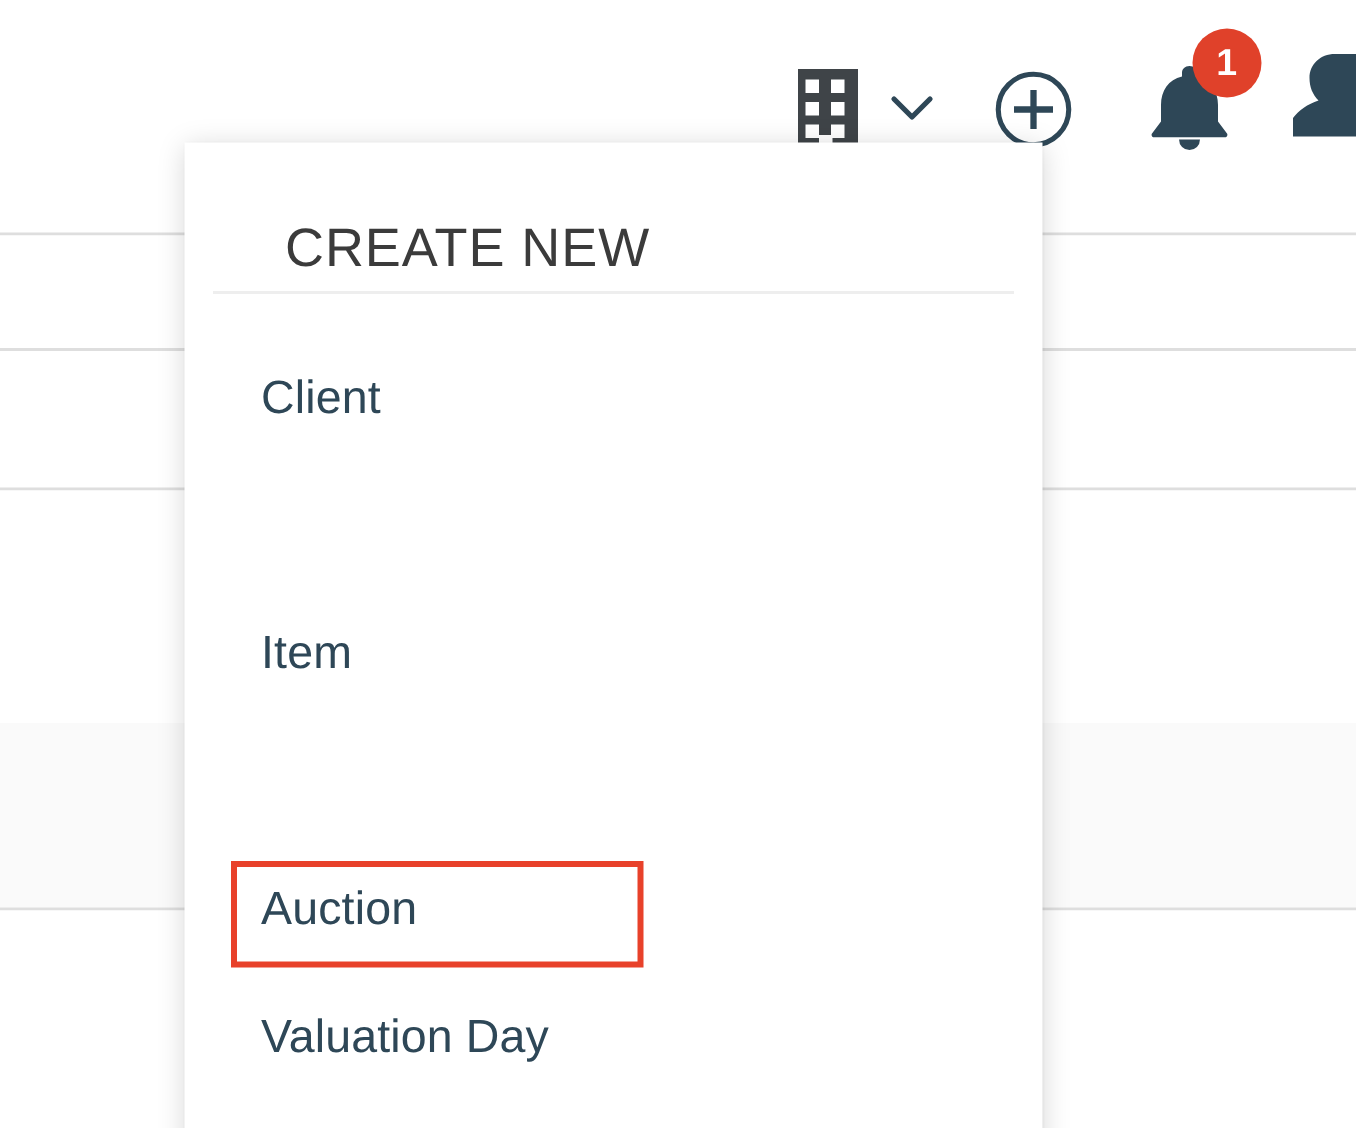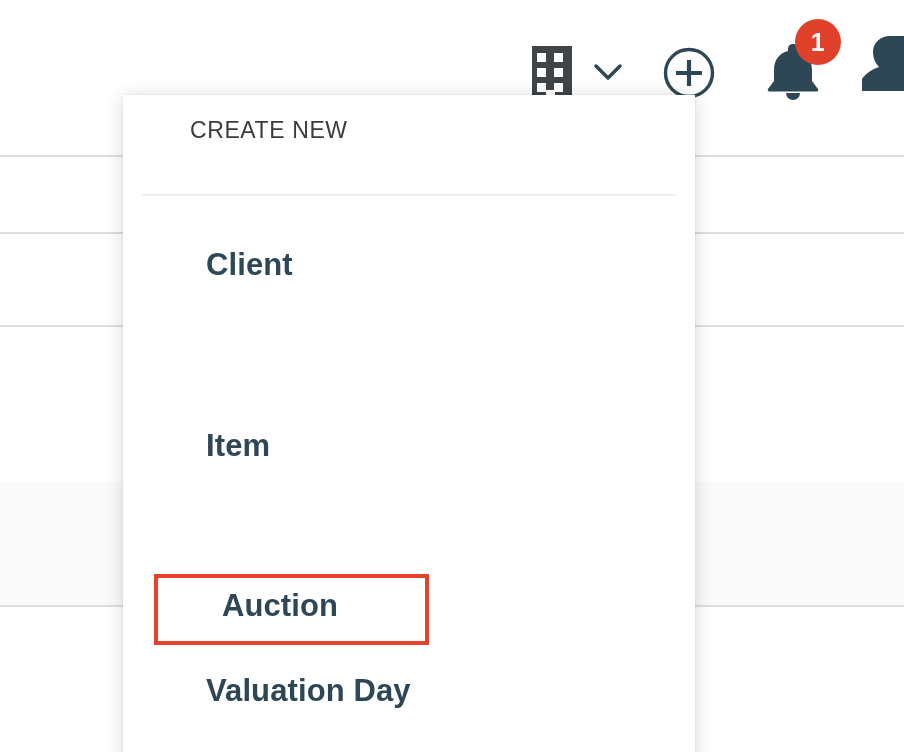--- a/index.html
+++ b/index.html
@@ -119,50 +119,50 @@
     top: 95px;
     width: 572px;
     height: 680px;
     background: #ffffff;
     box-shadow: 0 3px 18px rgba(0,0,0,0.17), 0 0 2px rgba(0,0,0,0.09);
     box-sizing: border-box;
   }
   #dropdown-title {
     position: absolute;
     left: 67px;
-    top: 22px;
-    font-size: 23px;
+    top: 49px;
+    font-size: 36px;
     font-weight: 400;
     color: #3b3b3b;
     letter-spacing: 0.6px;
     white-space: nowrap;
   }
   #dropdown-divider {
     position: absolute;
     left: 19px;
     top: 99px;
     width: 534px;
     height: 2px;
     background: #eeeeee;
   }
   .menu-item {
     position: absolute;
-    left: 83px;
+    left: 51px;
     font-size: 31px;
-    font-weight: 700;
+    font-weight: 400;
     color: #2e4757;
     white-space: nowrap;
     letter-spacing: 0.1px;
     cursor: pointer;
   }
   #menu-item-0 { top: 152px; }
   #menu-item-1 { top: 238px; }
-  #menu-item-2 { top: 322px; margin-top: 11px; }
+  #menu-item-2 { top: 322px; }
   #menu-item-3 { top: 408px; }
-  #menu-item-4 { top: 493px; margin-left: 16px; }
+  #menu-item-4 { top: 493px; }
   #menu-item-5 { top: 578px; }
 
   
   #highlight-box {
     position: absolute;
     left: 154px;
     top: 574px;
     width: 275px;
     height: 71px;
     border: 4px solid #e8412a;

